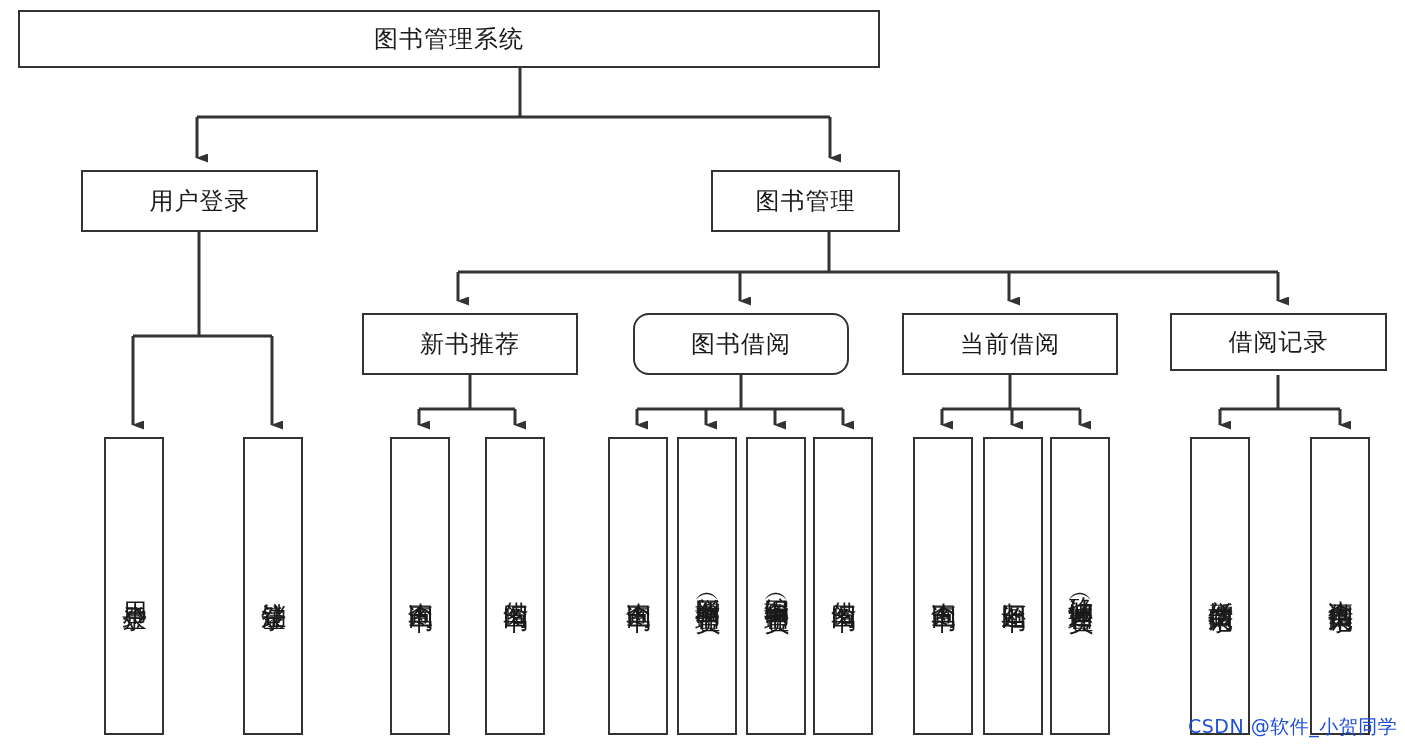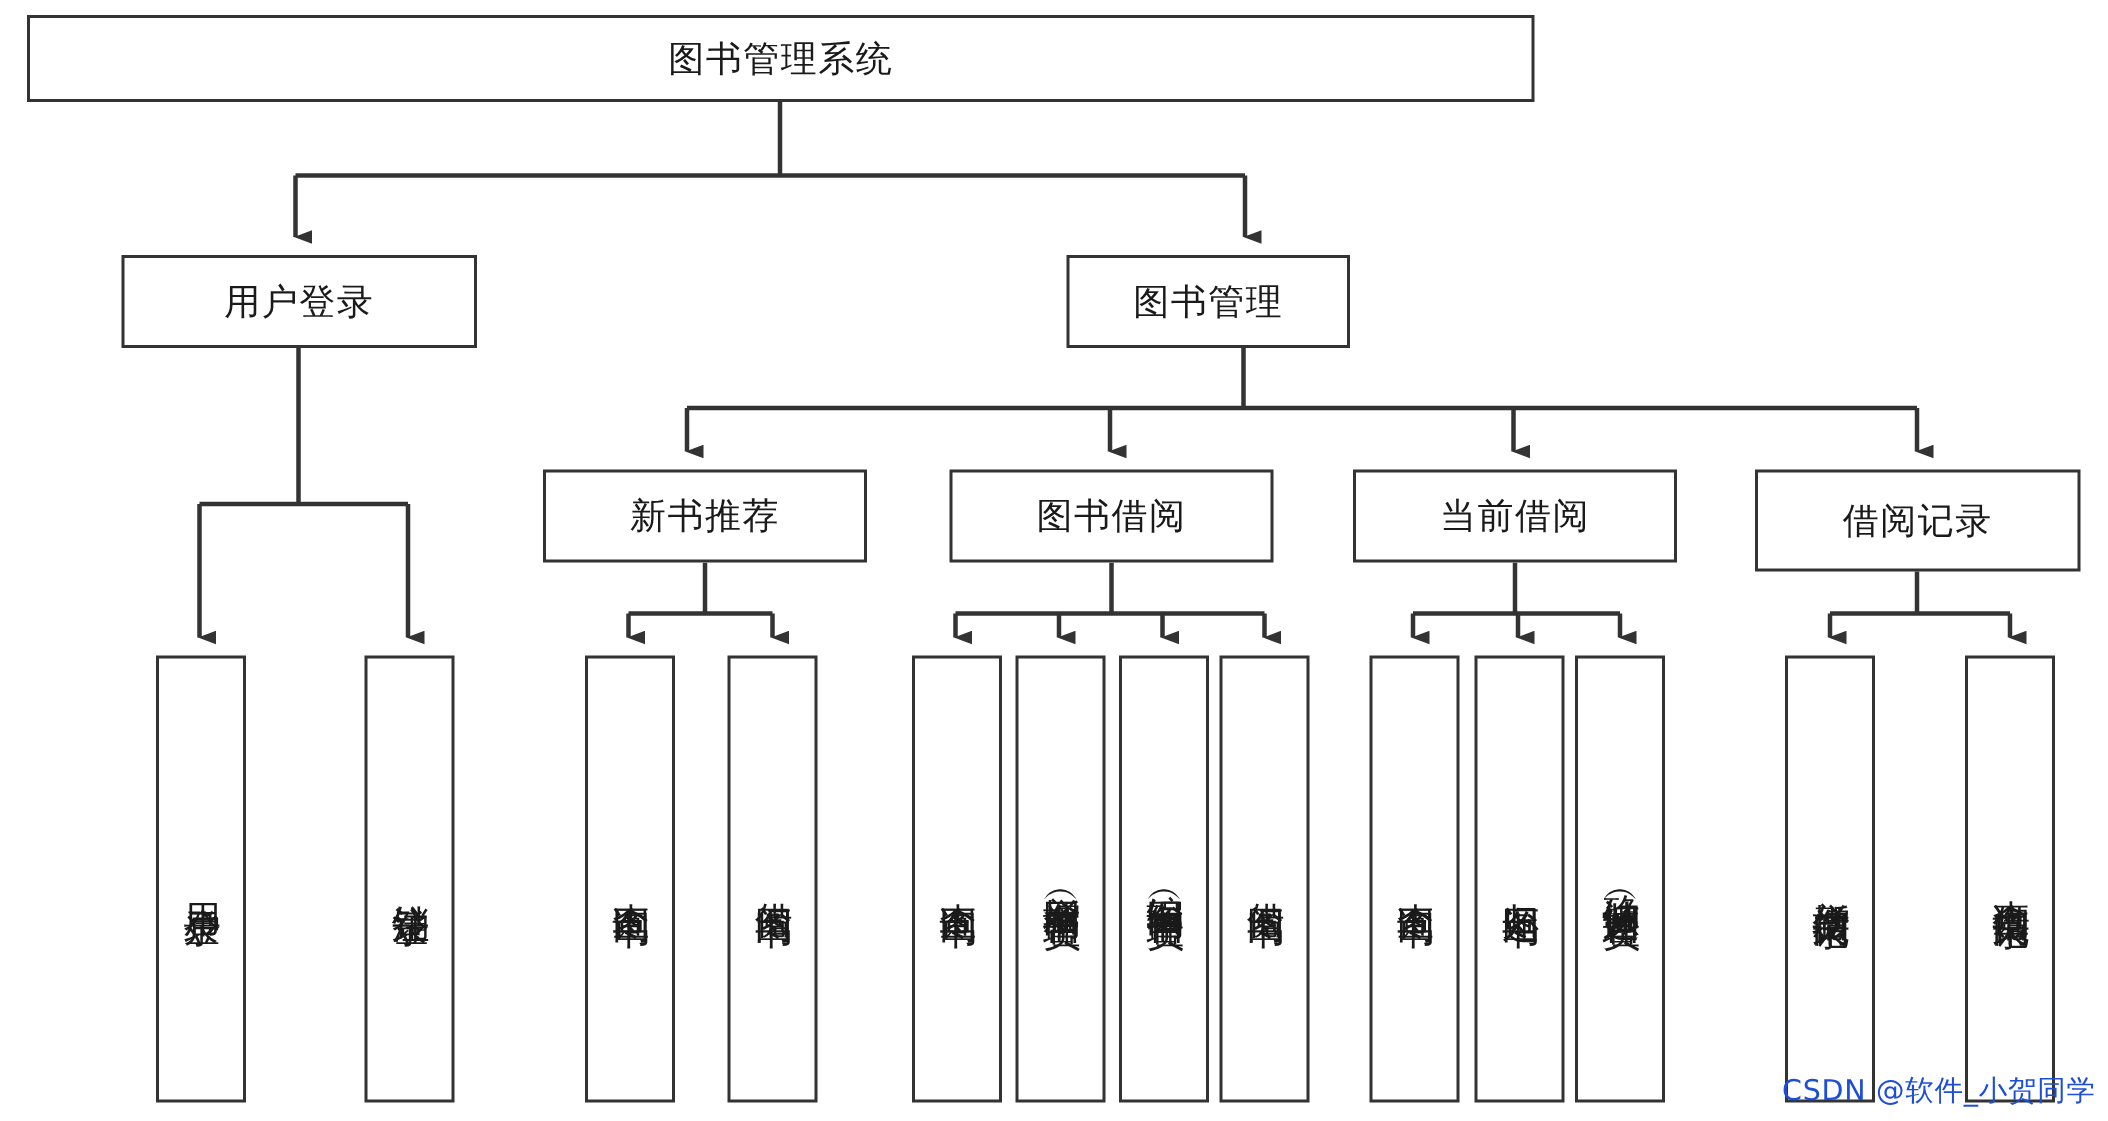--- a/index.html
+++ b/index.html
@@ -110,41 +110,41 @@
       <path d="M1012,409 L1012,425" marker-end="url(#arrowhead)"></path>
       <path d="M1080,409 L1080,425" marker-end="url(#arrowhead)"></path>
 
       <path d="M1278,375 L1278,409"></path>
       <path d="M1220,409 L1340,409"></path>
       <path d="M1220,409 L1220,425" marker-end="url(#arrowhead)"></path>
       <path d="M1340,409 L1340,425" marker-end="url(#arrowhead)"></path>
     </g>
   </svg>
 
-  <div class="node h" style="left:18px;top:10px;width:1005px;height:58px;">
+  <div class="node h" style="left:18px;top:10px;width:862px;height:58px;">
     <span>图书管理系统</span>
   </div>
 
   <div class="node h" style="left:81px;top:170px;width:237px;height:62px;">
     <span>用户登录</span>
   </div>
   <div class="node h" style="left:711px;top:170px;width:189px;height:62px;">
     <span>图书管理</span>
   </div>
 
   <div class="node h" style="left:362px;top:313px;width:216px;height:62px;">
     <span>新书推荐</span>
   </div>
-  <div class="node h" style="left:633px;top:313px;width:216px;height:62px;">
+  <div class="node h" style="left:633px;top:313px;width:216px;height:62px;border-radius:16px;">
     <span>图书借阅</span>
   </div>
   <div class="node h" style="left:902px;top:313px;width:216px;height:62px;text-align:right;">
     <span>当前借阅</span>
   </div>
-  <div class="node h" style="left:1170px;top:313px;width:217px;height:68px;">
+  <div class="node h" style="left:1170px;top:313px;width:217px;height:58px;">
     <span>借阅记录</span>
   </div>
 
   <div class="node v" style="left:104px;top:437px;width:60px;height:298px;">
     <span class="vtext">用户登录</span>
   </div>
   <div class="node v" style="left:243px;top:437px;width:60px;height:298px;">
     <span class="vtext">注销登录</span>
   </div>
 

